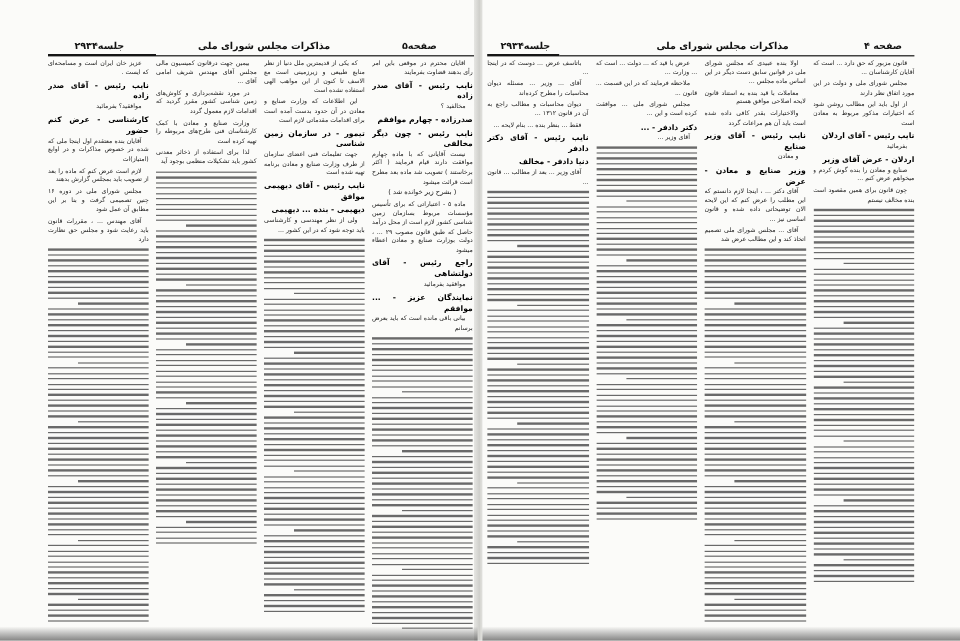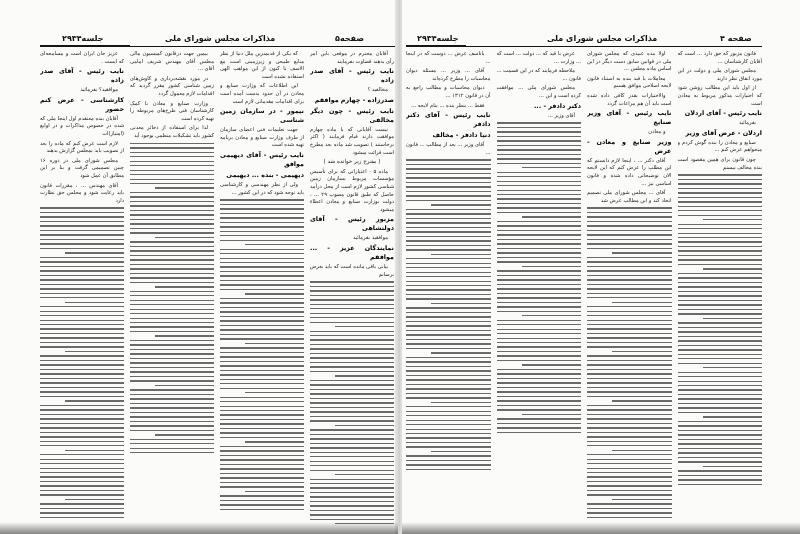--- a/index.html
+++ b/index.html
@@ -76,21 +76,21 @@
     <div class="columns" style="left:40px; right:4px;">
       <div class="col">
           <p>آقایان محترم در موقعی باین امر رأی بدهند قضاوت بفرمایند</p>
           <span class="heading">نایب رئیس - آقای صدر زاده</span>
           <p>مخالفید ؟</p>
           <span class="heading">صدرزاده - چهارم موافقم</span>
           <span class="heading">نایب رئیس - چون دیگر مخالفی</span>
           <p>نیست آقایانی که با ماده چهارم موافقت دارند قیام فرمایند ( اکثر برخاستند ) تصویب شد ماده بعد مطرح است قرائت میشود</p>
           <div class="center-note">( بشرح زیر خوانده شد )</div>
           <p>ماده ۵ - اعتباراتی که برای تأسیس مؤسسات مربوط بسازمان زمین شناسی کشور لازم است از محل درآمد حاصل که طبق قانون مصوب ۲۹ ... ، دولت بوزارت صنایع و معادن اعطاء میشود</p>
-          <span class="heading">مزبور رئیس - آقای دولتشاهی</span>
+          <span class="heading">راجع رئیس - آقای دولتشاهی</span>
           <p>موافقید بفرمائید</p>
           <span class="heading">نمایندگان عزیز - ... موافقم</span>
           <p>بیانی باقی مانده است که باید بعرض برسانم</p>
           <span class="line"></span>
           <span class="line"></span>
           <span class="line"></span>
           <span class="line"></span>
           <span class="line"></span>
           <span class="line"></span>
           <span class="line"></span>

